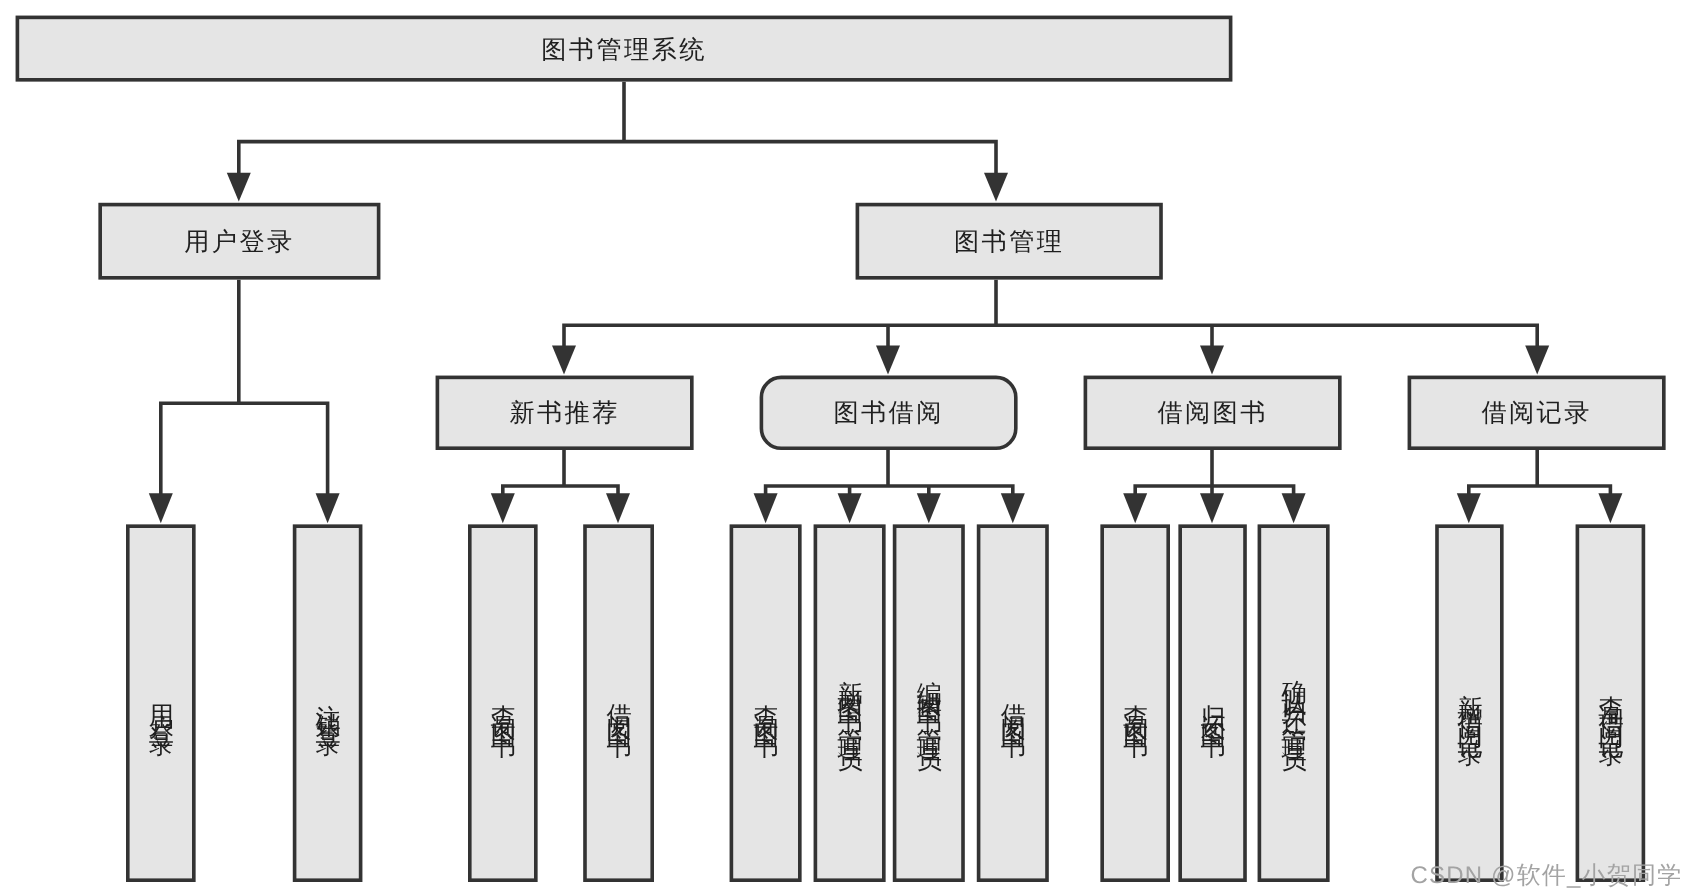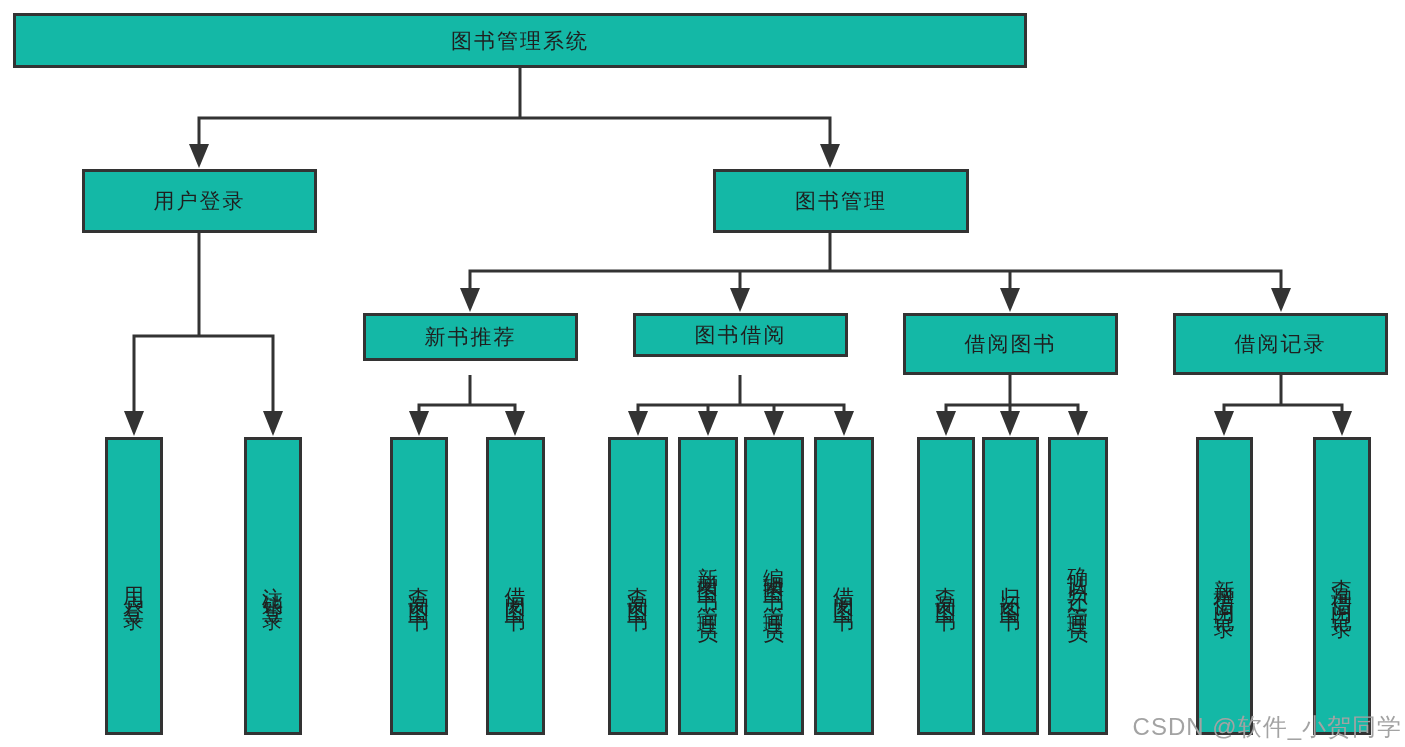--- a/index.html
+++ b/index.html
@@ -32,21 +32,21 @@
     stroke:var(--line);
     stroke-width:3;
     fill:none;
   }
   .connectors polygon{
     fill:var(--line);
     stroke:none;
   }
   .box{
     position:absolute;
-    background:#14b8a6;
+    background:#e5e5e5;
     border:3px solid var(--box-border);
     display:flex;
     align-items:center;
     justify-content:center;
     text-align:center;
   }
   .box.h .lbl{
     font-size:21px;
     letter-spacing:2px;
     white-space:nowrap;
@@ -55,21 +55,21 @@
     writing-mode:vertical-rl;
     text-orientation:mixed;
     font-size:21px;
     letter-spacing:8px;
     line-height:1;
   }
   .watermark{
     position:absolute;
     right:3px;
     bottom:4px;
-    font-size:24px;
+    font-size:20px;
     letter-spacing:1px;
     color:var(--watermark);
     white-space:nowrap;
     z-index:5;
   }
 </style>
 </head>
 <body>
 
 <div class="canvas">
@@ -126,24 +126,24 @@
     <span class="lbl">图书管理系统</span>
   </div>
 
   <div class="box h" style="left:82px;top:169px;width:235px;height:64px;">
     <span class="lbl">用户登录</span>
   </div>
   <div class="box h" style="left:713px;top:169px;width:256px;height:64px;">
     <span class="lbl">图书管理</span>
   </div>
 
-  <div class="box h" style="left:363px;top:313px;width:215px;height:48px;">
+  <div class="box h" style="left:363px;top:313px;width:215px;height:62px;">
     <span class="lbl">新书推荐</span>
   </div>
-  <div class="box h" style="left:633px;top:313px;width:215px;height:44px;">
+  <div class="box h" style="left:633px;top:313px;width:215px;height:62px;border-radius:18px;">
     <span class="lbl">图书借阅</span>
   </div>
   <div class="box h" style="left:903px;top:313px;width:215px;height:62px;">
     <span class="lbl">借阅图书</span>
   </div>
   <div class="box h" style="left:1173px;top:313px;width:215px;height:62px;">
     <span class="lbl">借阅记录</span>
   </div>
 
   <div class="box v" style="left:105px;top:437px;width:58px;height:298px;">

